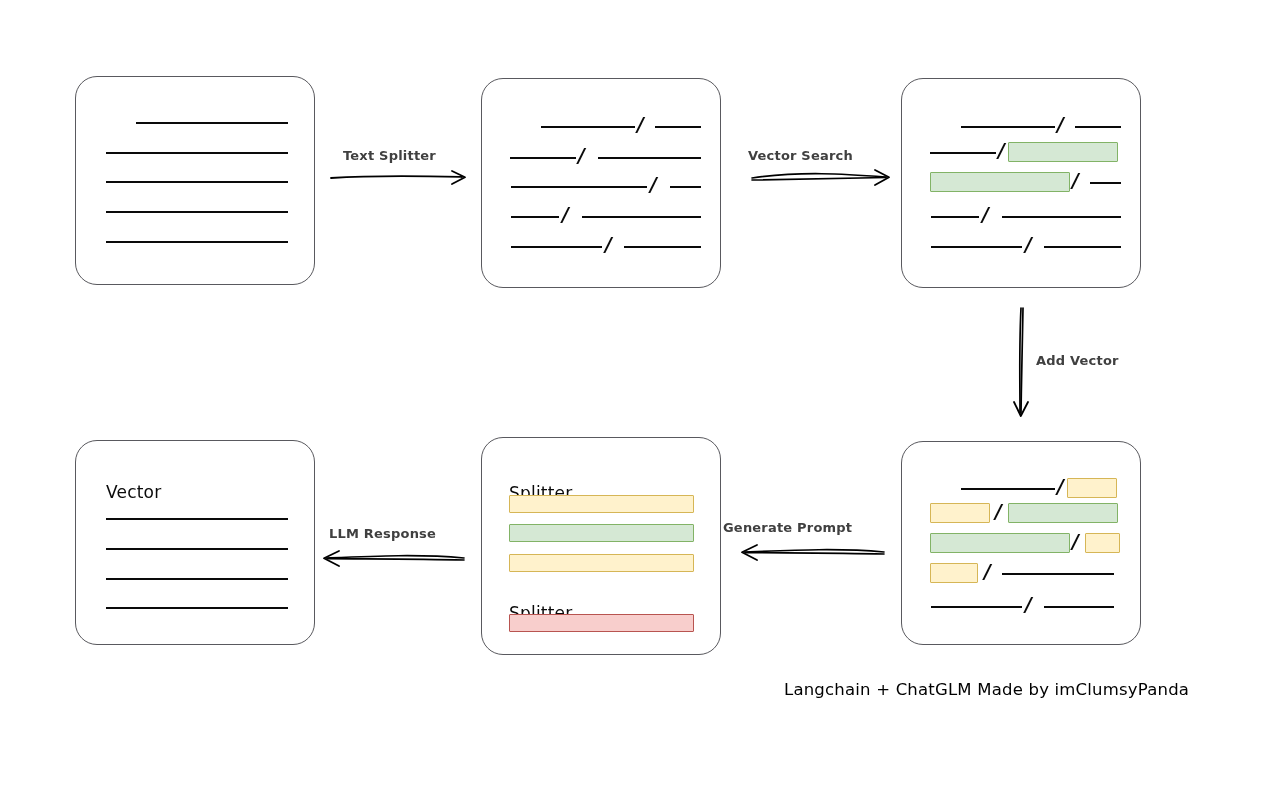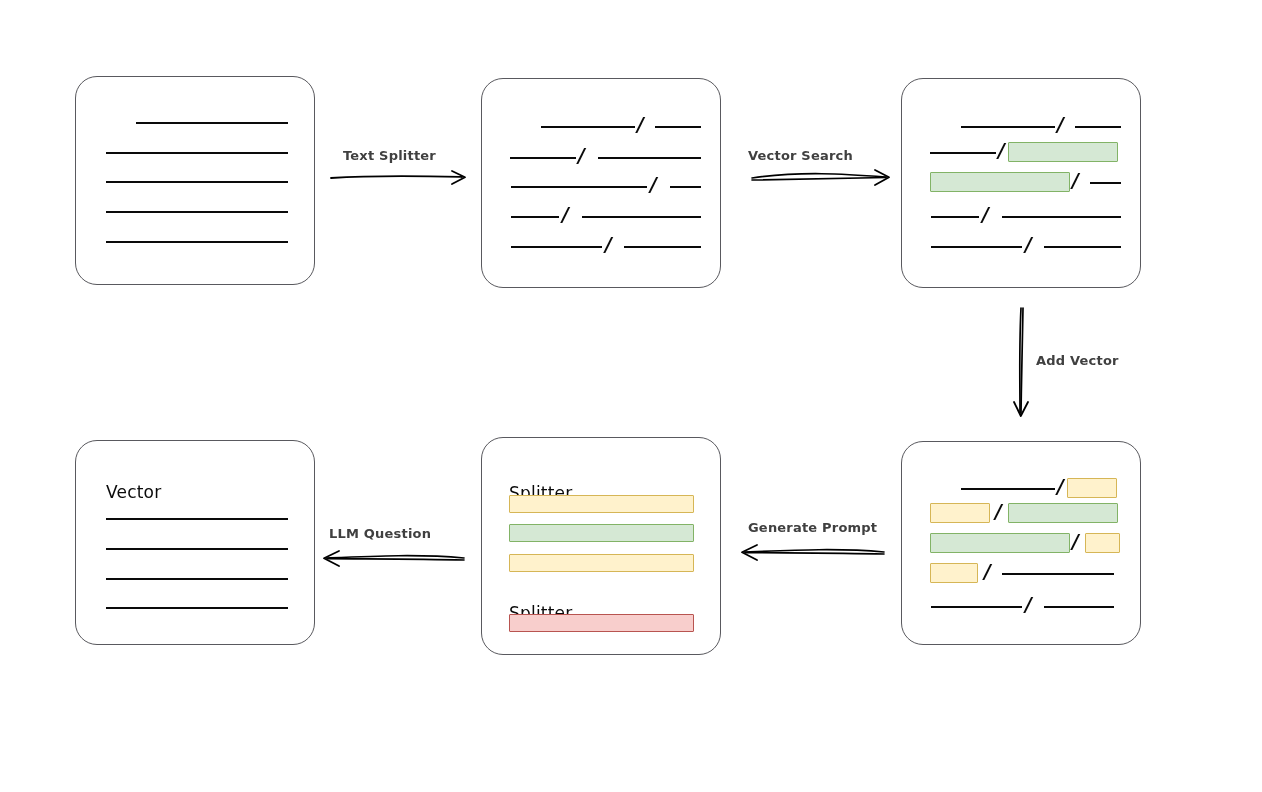--- a/index.html
+++ b/index.html
@@ -117,23 +117,24 @@
     <g>
       <path d="M464 558 C 420 554, 375 556, 327 558" fill="none" stroke="#000" stroke-width="1.7" stroke-linecap="round"></path>
       <path d="M464 560 C 420 559, 375 559, 327 558.6" fill="none" stroke="#000" stroke-width="1.7" stroke-linecap="round"></path>
       <path d="M339 551 L 324 558.3 L 339 566" fill="none" stroke="#000" stroke-width="1.8" stroke-linejoin="round" stroke-linecap="round"></path>
     </g>
   </svg>
 
   <div class="edge-label" style="left:343px; top:148px;">Text Splitter</div>
   <div class="edge-label" style="left:748px; top:148px;">Vector Search</div>
   <div class="edge-label" style="left:1036px; top:353px;">Add Vector</div>
-  <div class="edge-label" style="left:748px; top:520px;">Generate Prompt</div>
-  <div class="edge-label" style="left:329px; top:526px;">LLM Question</div>
-
+  <div class="edge-label" style="left:723px; top:520px;">Generate Prompt</div>
+  <div class="edge-label" style="left:329px; top:526px;">LLM Response</div>
+
+  <div class="caption" style="left:784px; top:680px;">Langchain + ChatGLM Made by imClumsyPanda</div>
 
   <div id="nodes-root">
       <div class="node-box" style="left: 75px; top: 76px; width: 240px; height: 209px;"></div>
       <div class="doc-line" style="left: 136px; top: 122px; width: 152px;"></div>
       <div class="doc-line" style="left: 106px; top: 152px; width: 182px;"></div>
       <div class="doc-line" style="left: 106px; top: 181px; width: 182px;"></div>
       <div class="doc-line" style="left: 106px; top: 211px; width: 182px;"></div>
       <div class="doc-line" style="left: 106px; top: 241px; width: 182px;"></div>
       <div class="node-box" style="left: 481px; top: 78px; width: 240px; height: 210px;"></div>
       <div class="doc-line" style="left: 541px; top: 126px; width: 94px;"></div>

